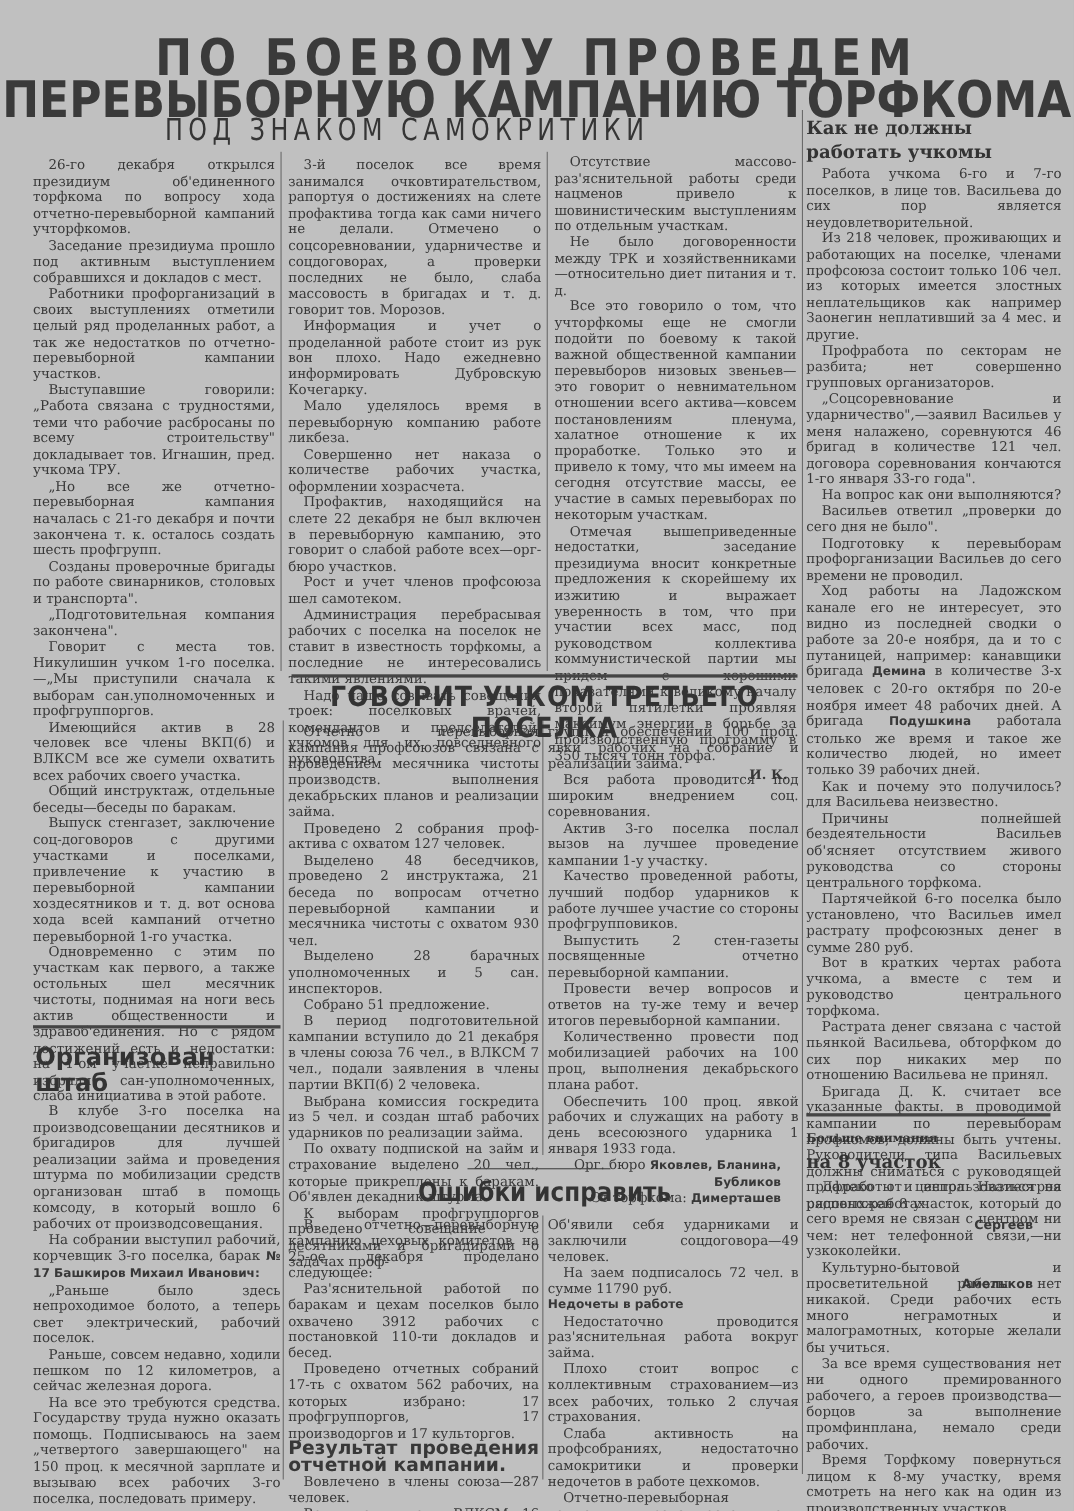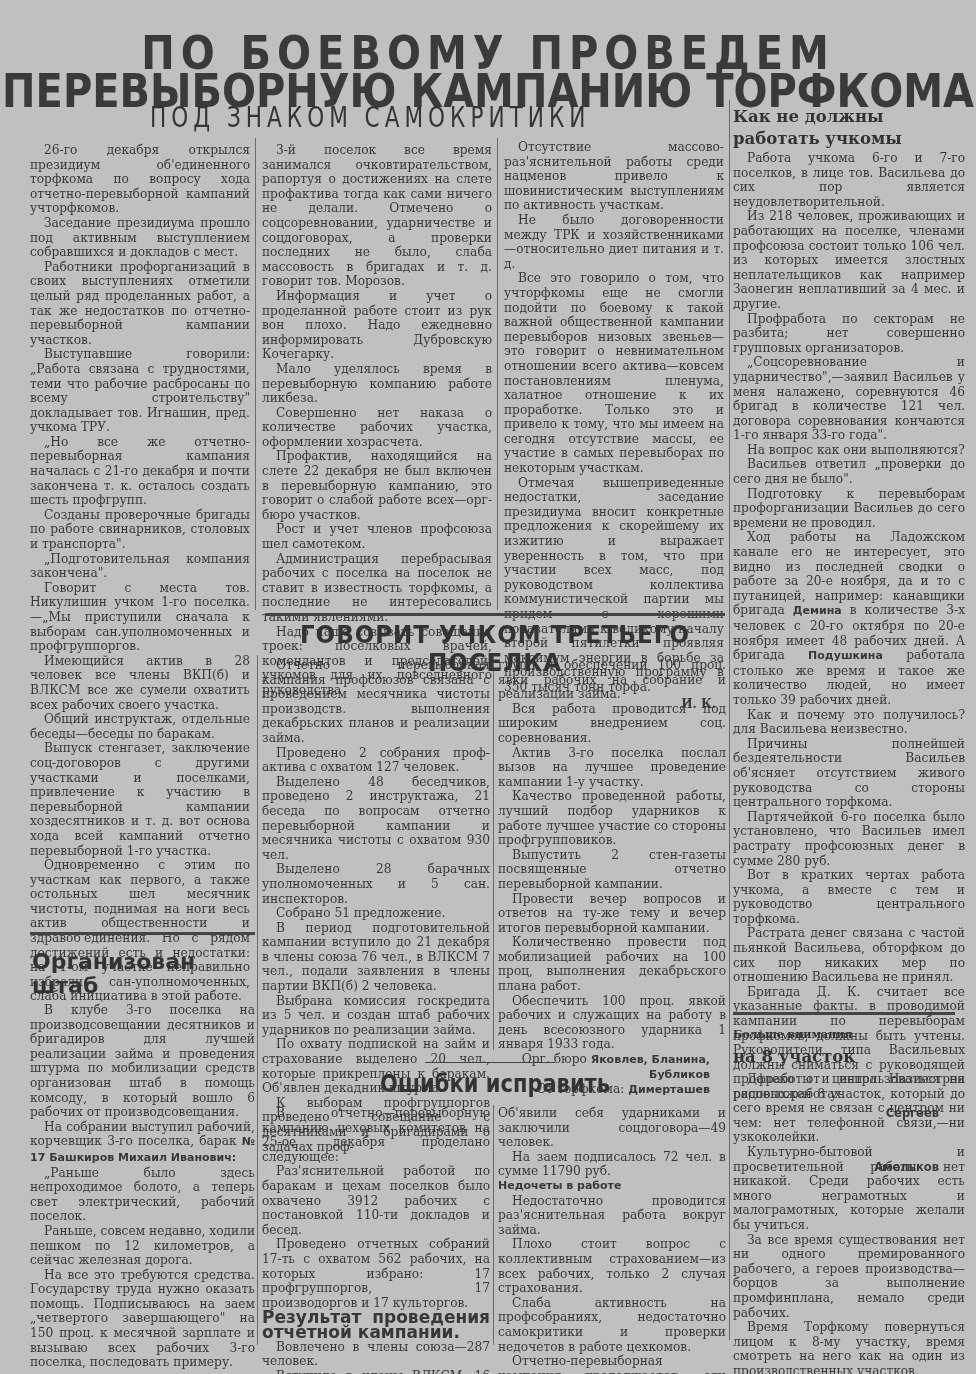--- a/index.html
+++ b/index.html
@@ -79,21 +79,21 @@
     <p>Информация и учет о проделанной работе стоит из рук вон плохо. Надо ежедневно информировать Дубровскую Кочегарку.</p>
     <p>Мало уделялось время в перевыборную компанию работе ликбеза.</p>
     <p>Совершенно нет наказа о количестве рабочих участка, оформлении хозрасчета.</p>
     <p>Профактив, находящийся на слете 22 декабря не был включен в перевыборную кампанию, это говорит о слабой работе всех—орг-бюро участков.</p>
     <p>Рост и учет членов профсоюза шел самотеком.</p>
     <p>Администрация перебрасывая рабочих с поселка на поселок не ставит в известность торфкомы, а последние не интересовались такими явлениями.</p>
     <p>Надо чаще созывать совещания троек: поселковых врачей, комендантов и председателей, учкомов для их повседневного руководства</p>
   </div>
 
   <div class="col" style="left:504px; top:140px; width:220px;">
-    <p>Отсутствие массово-раз'яснительной работы среди нацменов привело к шовинистическим выступлениям по активность участкам.</p>
+    <p>Отсутствие массово-раз'яснительной работы среди нацменов привело к шовинистическим выступлениям по отдельным участкам.</p>
     <p>Не было договоренности между ТРК и хозяйственниками—относительно диет питания и т. д.</p>
     <p>Все это говорило о том, что учторфкомы еще не смогли подойти по боевому к такой важной общественной кампании перевыборов низовых звеньев—это говорит о невнимательном отношении всего актива—ковсем постановлениям пленума, халатное отношение к их проработке. Только это и привело к тому, что мы имеем на сегодня отсутствие массы, ее участие в самых перевыборах по некоторым участкам.</p>
     <p>Отмечая вышеприведенные недостатки, заседание президиума вносит конкретные предложения к скорейшему их изжитию и выражает уверенность в том, что при участии всех масс, под руководством коллектива коммунистической партии мы придем с хорошими показателями к великому началу второй пятилетки проявляя максимум энергии в борьбе за производственную программу в 350 тысяч тонн торфа.</p>
     <div class="sig-serif" style="margin-top:2px;">И. К.</div>
   </div>
 
   <div class="hrule" style="left:265px; top:613px; width:460px;"></div>
 
   <div class="art-title" style="position:absolute; left:260px; top:622px; width:470px; text-align:center; font-size:23px; letter-spacing:1px; transform:scaleY(1.1);">ГОВОРИТ УЧКОМ ТРЕТЬЕГО ПОСЕЛКА</div>
 

